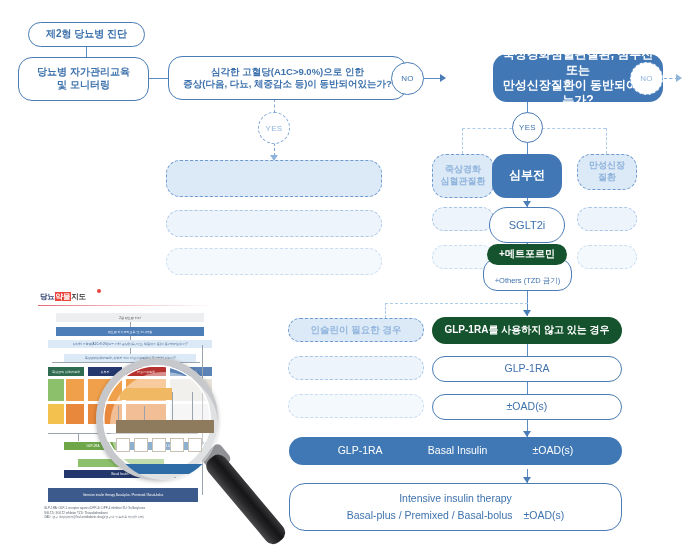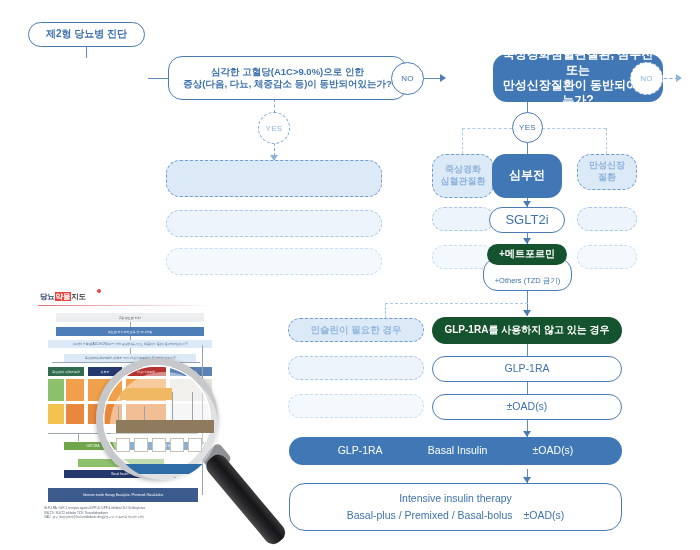--- a/index.html
+++ b/index.html
@@ -293,20 +293,24 @@
   <div class="ln ln-v" style="left:527px; top:382px; height:12px;"></div>
   <div class="ln ln-v" style="left:527px; top:420px; height:17px;"></div>
   <div class="arrow-down" style="left:523px; top:431px;"></div>
   <div class="ln ln-v" style="left:527px; top:469px; height:14px;"></div>
   <div class="arrow-down" style="left:523px; top:477px;"></div>
 
   <div class="node pill-outline" style="left:28px; top:22px; width:117px; height:25px; font-size:10px; font-weight:bold;">
     <span>제2형 당뇨병 진단</span>
   </div>
 
+  <div class="node rrect-outline" style="left:18px; top:57px; width:131px; height:44px; font-size:10px; font-weight:bold;">
+    <span>당뇨병 자가관리교육
+및 모니터링</span>
+  </div>
 
   <div class="node rrect-outline" style="left:168px; top:56px; width:239px; height:44px; font-size:9.5px; font-weight:bold; padding:0 8px;">
     <span>심각한 고혈당(A1C&gt;9.0%)으로 인한
 증상(다음, 다뇨, 체중감소 등)이 동반되어있는가?</span>
   </div>
 
   <div class="circle circle-solid" style="left:391px; top:62px; width:33px; height:33px;">
     <span>NO</span>
   </div>
 
@@ -343,21 +347,21 @@
   <div class="node ghost-box-1" style="left:577px; top:154px; width:60px; height:36px; font-size:9px; font-weight:bold;">
     <span>만성신장
 질환</span>
   </div>
 
   <div class="node ghost-2" style="left:432px; top:207px; width:62px; height:24px;"></div>
   <div class="node ghost-3" style="left:432px; top:245px; width:62px; height:24px;"></div>
   <div class="node ghost-2" style="left:577px; top:207px; width:60px; height:24px;"></div>
   <div class="node ghost-3" style="left:577px; top:245px; width:60px; height:24px;"></div>
 
-  <div class="node pill-outline" style="left:489px; top:207px; width:76px; height:26px; font-size:13px;">
+  <div class="node pill-outline" style="left:489px; top:207px; width:76px; height:36px; font-size:11px;">
     <span>SGLT2i</span>
   </div>
 
   <div class="node rrect-outline" style="left:483px; top:258px; width:89px; height:33px; font-size:7.5px; align-items:flex-end; padding-bottom:4px;">
     <span class="sub-label">+Others (TZD 금기)</span>
   </div>
   <div class="node solid-dark-pill" style="left:487px; top:244px; width:80px; height:21px; font-size:10px; font-weight:bold;">
     <span>+메트포르민</span>
   </div>
 

